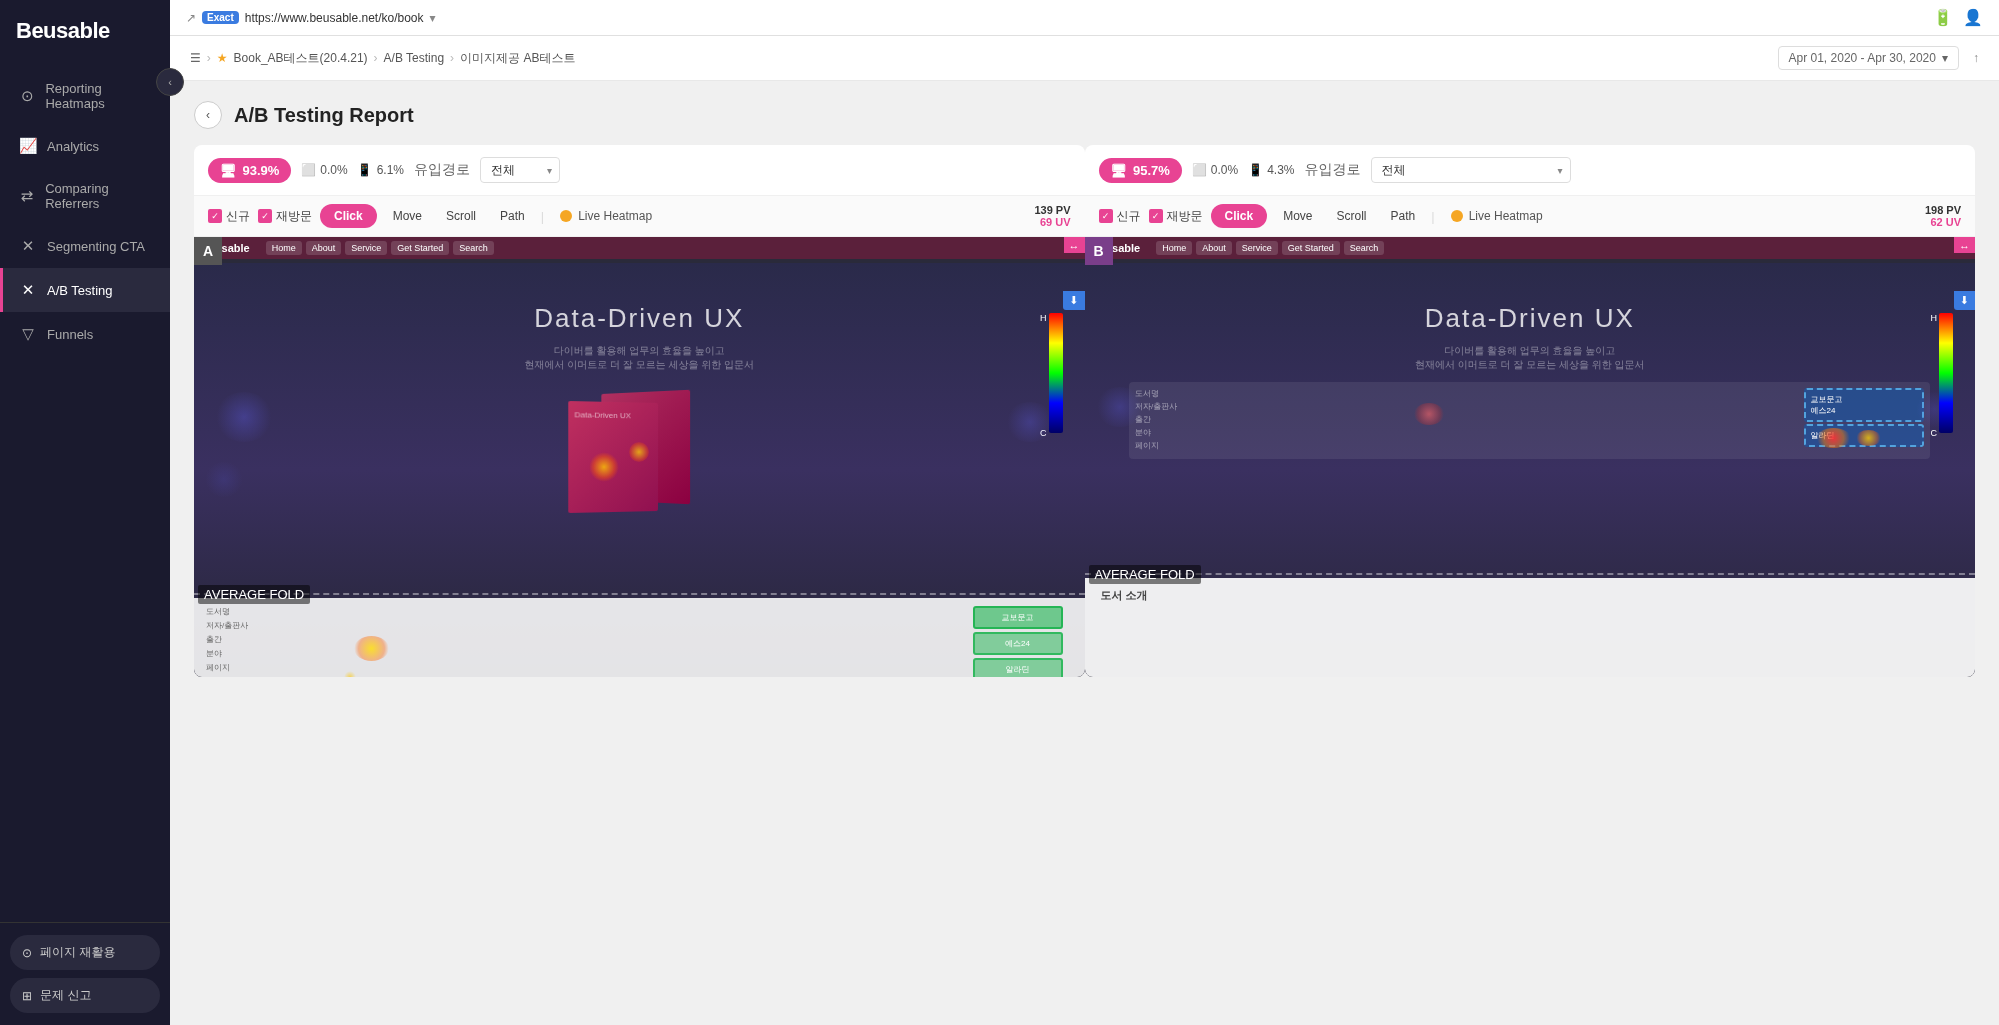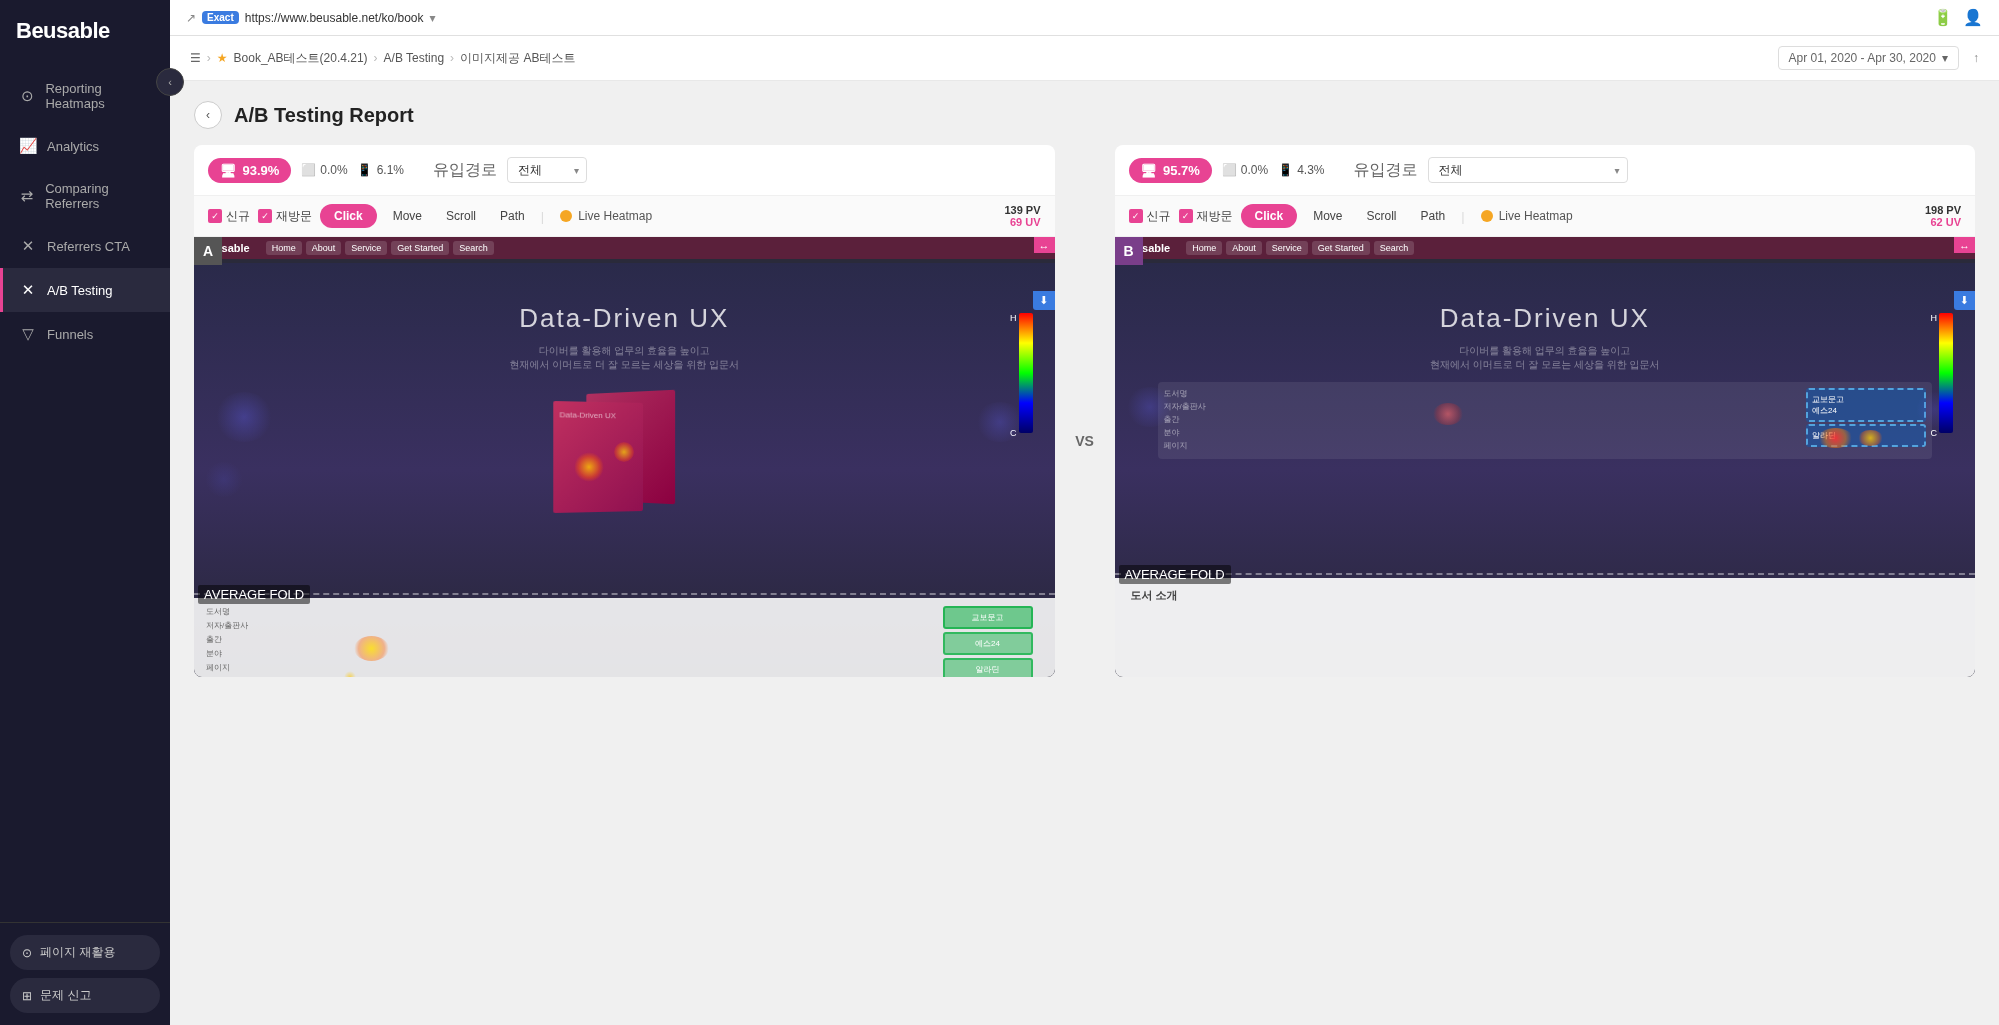--- a/index.html
+++ b/index.html
@@ -202,21 +202,21 @@
       display: flex; align-items: center; gap: 6px;
       background: #e84393; color: #fff;
       border-radius: 20px;
       padding: 5px 12px;
       font-size: 13px;
       font-weight: 600;
     }
     .metric-badge .icon { font-size: 13px; }
     .metric-item { display: flex; align-items: center; gap: 4px; font-size: 12px; color: #555; }
     .metric-item .icon { font-size: 12px; color: #888; }
-    .entry-label { font-size: 16px; color: #666; margin-left: 19px; }
+    .entry-label { font-size: 14px; color: #666; }
     .entry-select {
       border: 1px solid #ddd; border-radius: 4px; padding: 5px 24px 5px 10px;
       font-size: 12px; background: #fff; cursor: pointer; color: #333;
       appearance: none; -webkit-appearance: none; position: relative;
       min-width: 80px;
     }
     .entry-select-wrap { position: relative; display: inline-block; }
     .entry-select-wrap::after { content: '▾'; position: absolute; right: 8px; top: 50%; transform: translateY(-50%); font-size: 10px; color: #888; pointer-events: none; }
 
     
@@ -343,21 +343,21 @@
     <div class="nav-item">
       <span class="nav-icon">📈</span>
       <span>Analytics</span>
     </div>
     <div class="nav-item">
       <span class="nav-icon">⇄</span>
       <span>Comparing Referrers</span>
     </div>
     <div class="nav-item">
       <span class="nav-icon">✕</span>
-      <span>Referrers CTA</span>
+      <span>Segmenting CTA</span>
     </div>
     <div class="nav-item active">
       <span class="nav-icon">✕</span>
       <span>A/B Testing</span>
     </div>
     <div class="nav-item">
       <span class="nav-icon">▽</span>
       <span>Funnels</span>
     </div>
   </nav>
@@ -538,23 +538,20 @@
 
                   <div style="position:absolute; left:10px; top:65px; width:12px; height:12px; border-radius:50%; background:radial-gradient(circle, rgba(255,200,0,0.6) 0%, transparent 70%);"></div>
                 </div>
               </div>
 
             </div>
           </div>
         </div>
       </div>
 
-      <div class="vs-divider">
-        <span>VS</span>
-      </div>
 
       <div class="ab-panel">
 
         <div class="panel-header">
           <div class="metric-badge">
             <span class="icon">🖥</span>
             <span>95.7%</span>
           </div>
           <div class="metric-item">
             <span class="icon">⬜</span>

